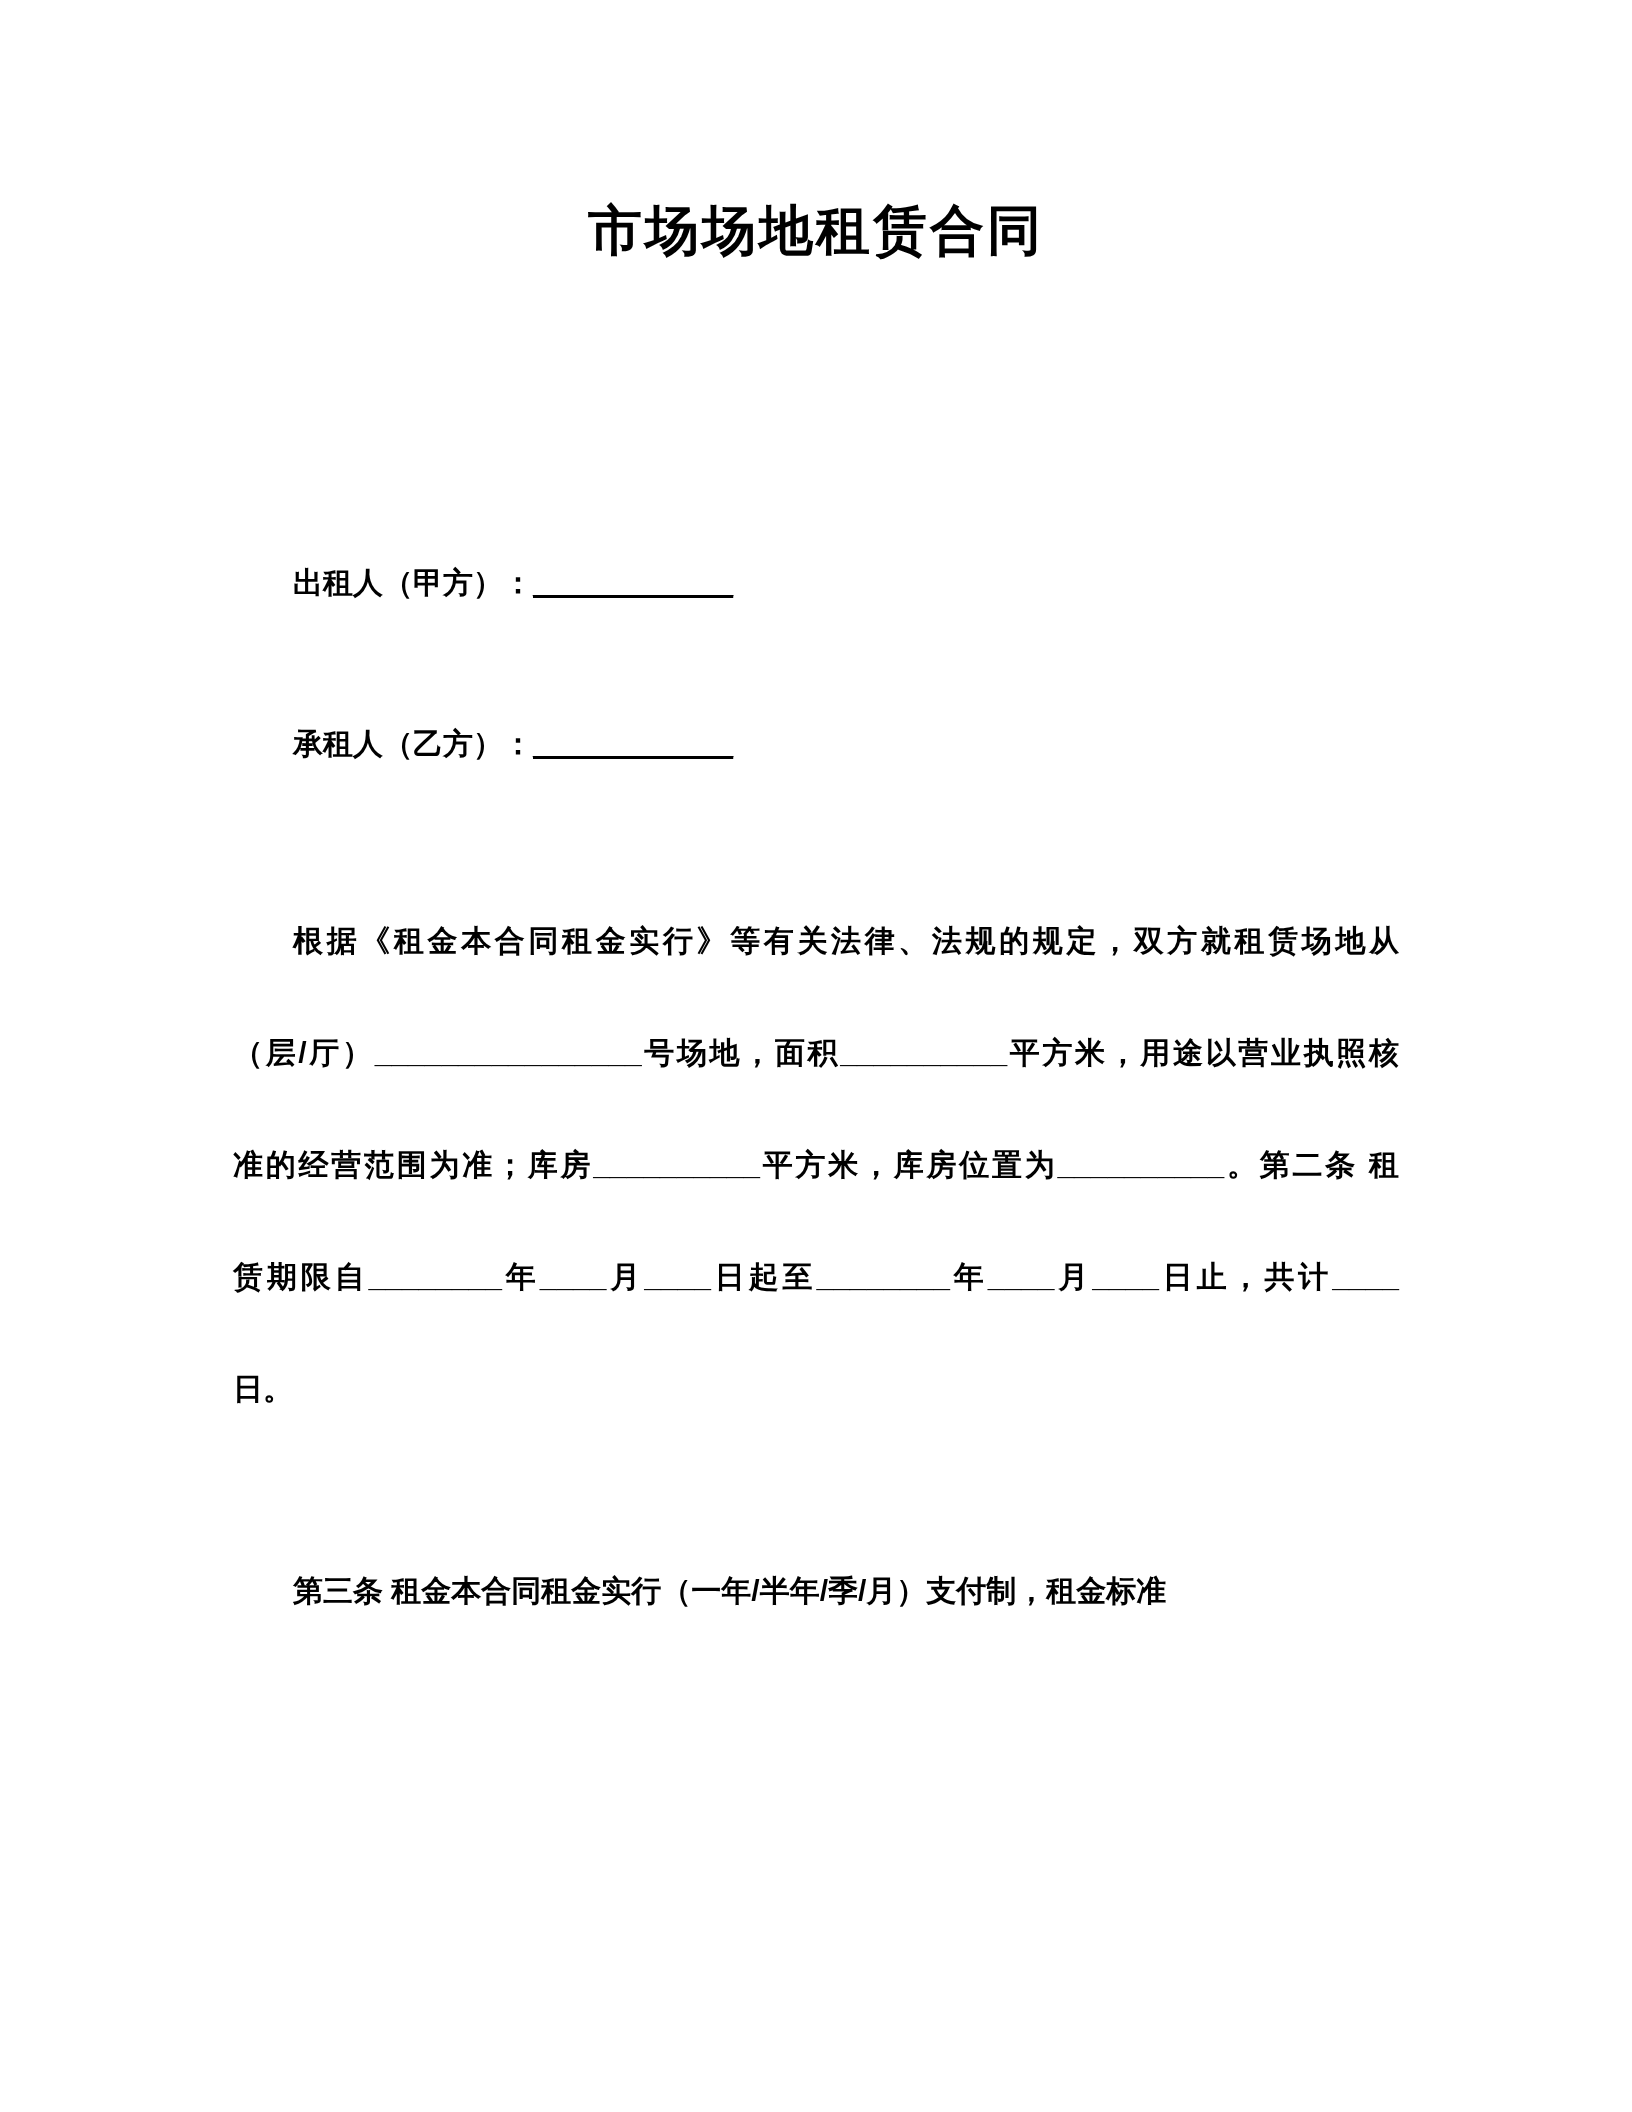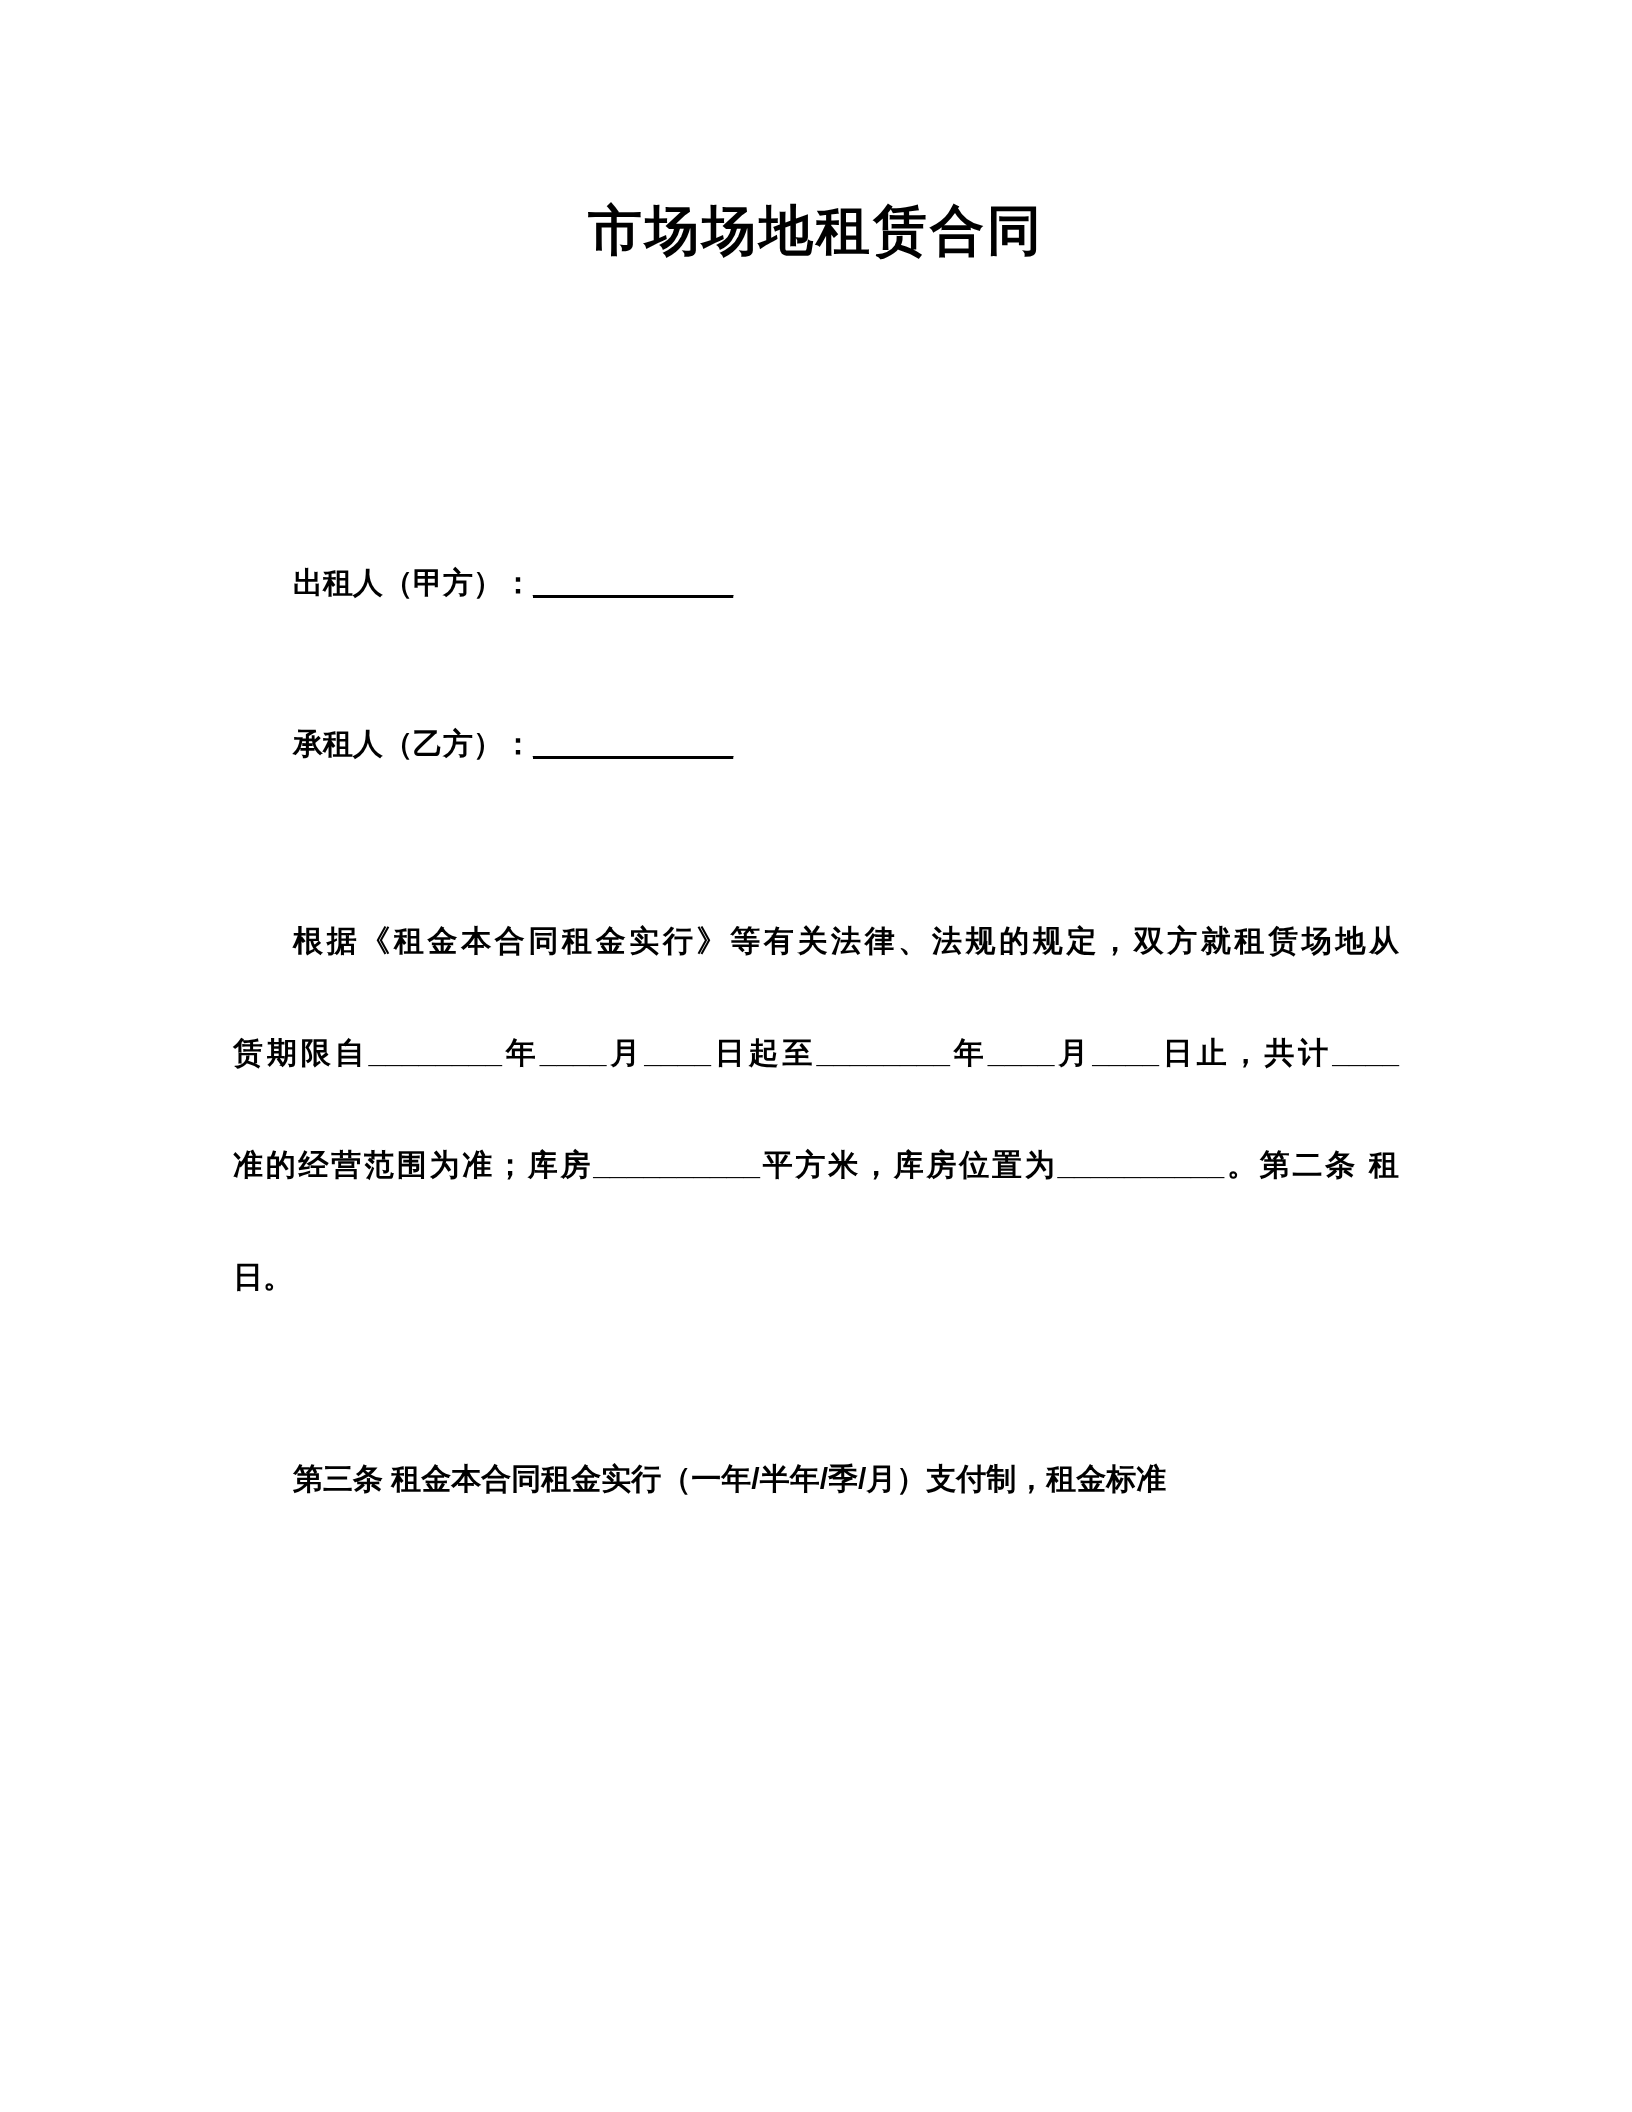--- a/index.html
+++ b/index.html
@@ -61,20 +61,21 @@
   <div class="field-row party-a">
     <span>出租人（甲方）：</span><span class="blank">____________</span>
   </div>
 
   <div class="field-row party-b">
     <span>承租人（乙方）：</span><span class="blank">____________</span>
   </div>
 
   <div class="body-paragraph">
     <div class="body-line indent">根据《租金本合同租金实行》等有关法律、法规的规定，双方就租赁场地从</div>
+    <div class="body-line">（层/厅）________________号场地，面积__________平方米，用途以营业执照核</div>
+    <div class="body-line">准的经营范围为准；库房__________平方米，库房位置为__________。第二条 租</div>
     <div class="body-line">赁期限自________年____月____日起至________年____月____日止，共计____</div>
-    <div class="body-line">准的经营范围为准；库房__________平方米，库房位置为__________。第二条 租</div>
     <div class="body-line plain">日。</div>
   </div>
 
   <div class="clause-three">第三条 租金本合同租金实行（一年/半年/季/月）支付制，租金标准</div>
 
 </div>
 
 </body></html>

